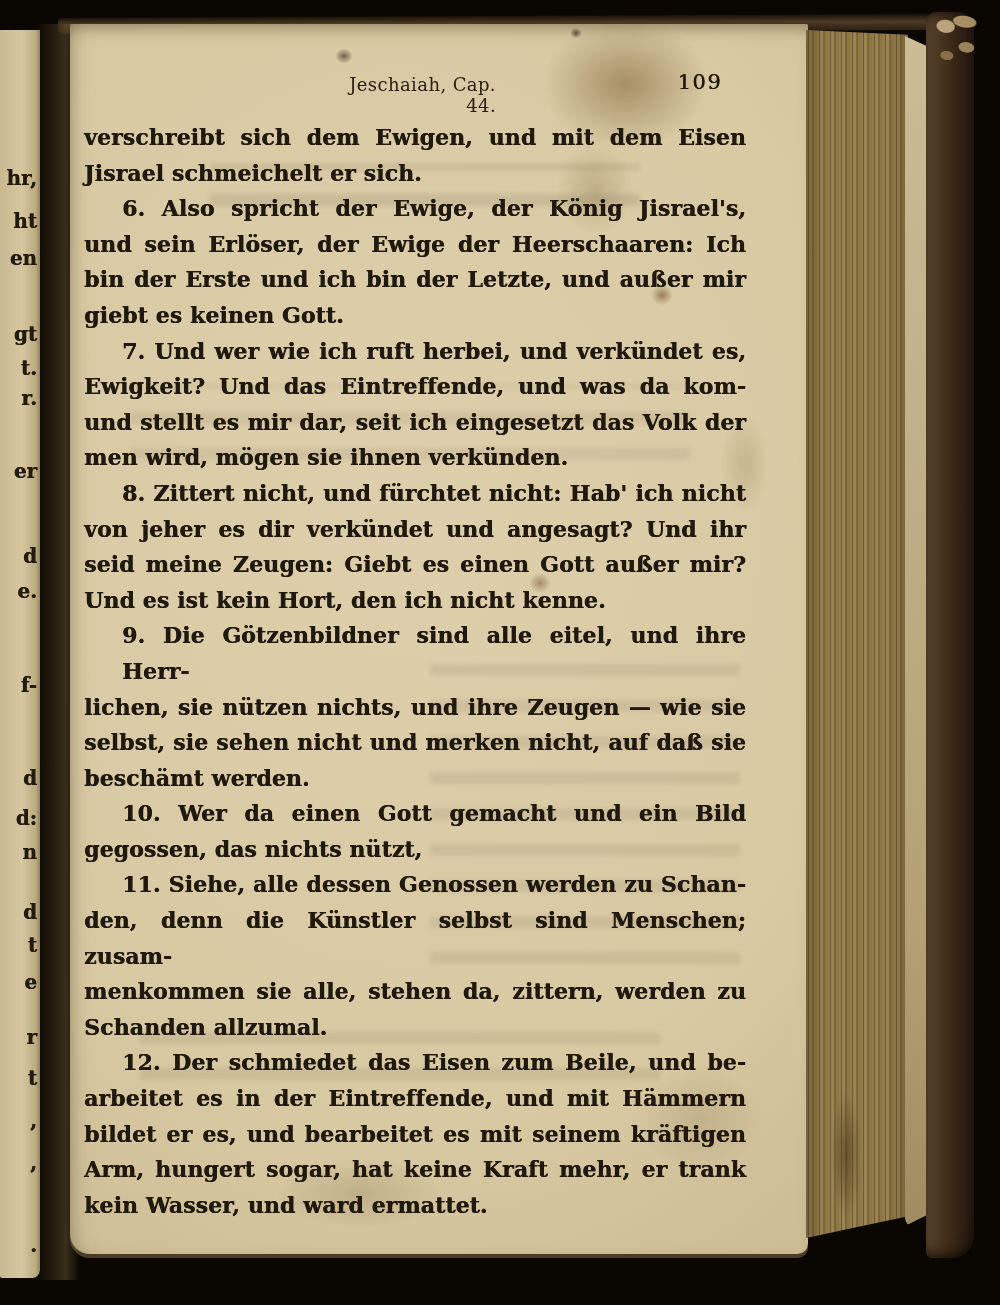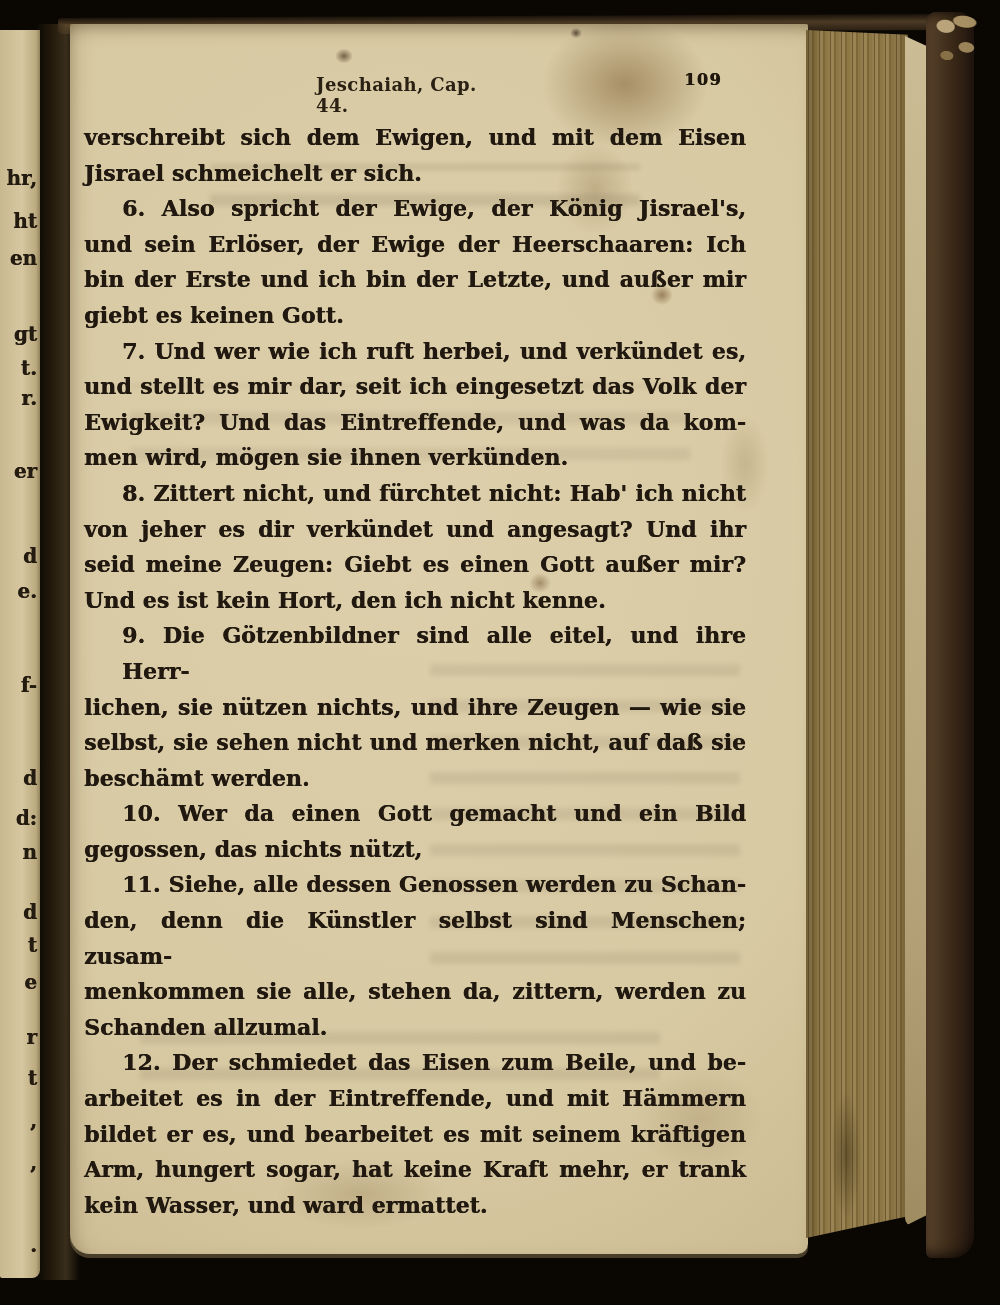--- a/index.html
+++ b/index.html
@@ -46,27 +46,27 @@
       radial-gradient(120% 90% at 45% 40%, #ddcfab 0%, #d7c9a2 55%, #c9b88f 88%, #bda978 100%);
     border-radius:2px 2px 10px 20px;
     box-shadow:inset 0 14px 18px -12px rgba(80,60,30,.55),
                inset 14px 0 22px -16px rgba(80,60,30,.5),
                0 4px 0 rgba(190,165,115,.35);
     overflow:hidden;
   }
 
   
   .chapter-header{
-    position:absolute;left:246px;top:50px;width:170px;
-    font-size:18px;font-weight:700;color:#2a2013;text-align:left;
+    position:absolute;left:256px;top:50px;width:170px;
+    font-size:18px;font-weight:400;color:#2a2013;text-align:right;
     letter-spacing:.4px;
   }
   .page-number{
     position:absolute;right:86px;top:46px;
-    font-size:16px;font-weight:700;color:#1f170c;letter-spacing:1.5px;
+    font-size:21px;font-weight:400;color:#1f170c;letter-spacing:1.5px;
     text-shadow:0.6px 0 0 #1f170c;
   }
 
   
   .text-block{
     position:absolute;left:14px;top:96px;width:662px;
     color:#211910;
   }
   .tline{
     font-size:22px;font-weight:700;line-height:35.6px;
@@ -195,22 +195,22 @@
           <div class="tline last">Jisrael schmeichelt er sich.</div>
         </div>
         <div>
           <div class="tline first">6. Also spricht der Ewige, der König Jisrael's,</div>
           <div class="tline">und sein Erlöser, der Ewige der Heerschaaren: Ich</div>
           <div class="tline">bin der Erste und ich bin der Letzte, und außer mir</div>
           <div class="tline last">giebt es keinen Gott.</div>
         </div>
         <div>
           <div class="tline first">7. Und wer wie ich ruft herbei, und verkündet es,</div>
+          <div class="tline">Ewigkeit? Und das Eintreffende, und was da kom-</div>
           <div class="tline">und stellt es mir dar, seit ich eingesetzt das Volk der</div>
-          <div class="tline">Ewigkeit? Und das Eintreffende, und was da kom-</div>
           <div class="tline last">men wird, mögen sie ihnen verkünden.</div>
         </div>
         <div>
           <div class="tline first">8. Zittert nicht, und fürchtet nicht: Hab' ich nicht</div>
           <div class="tline">von jeher es dir verkündet und angesagt? Und ihr</div>
           <div class="tline">seid meine Zeugen: Giebt es einen Gott außer mir?</div>
           <div class="tline last">Und es ist kein Hort, den ich nicht kenne.</div>
         </div>
         <div>
           <div class="tline first">9. Die Götzenbildner sind alle eitel, und ihre Herr-</div>

